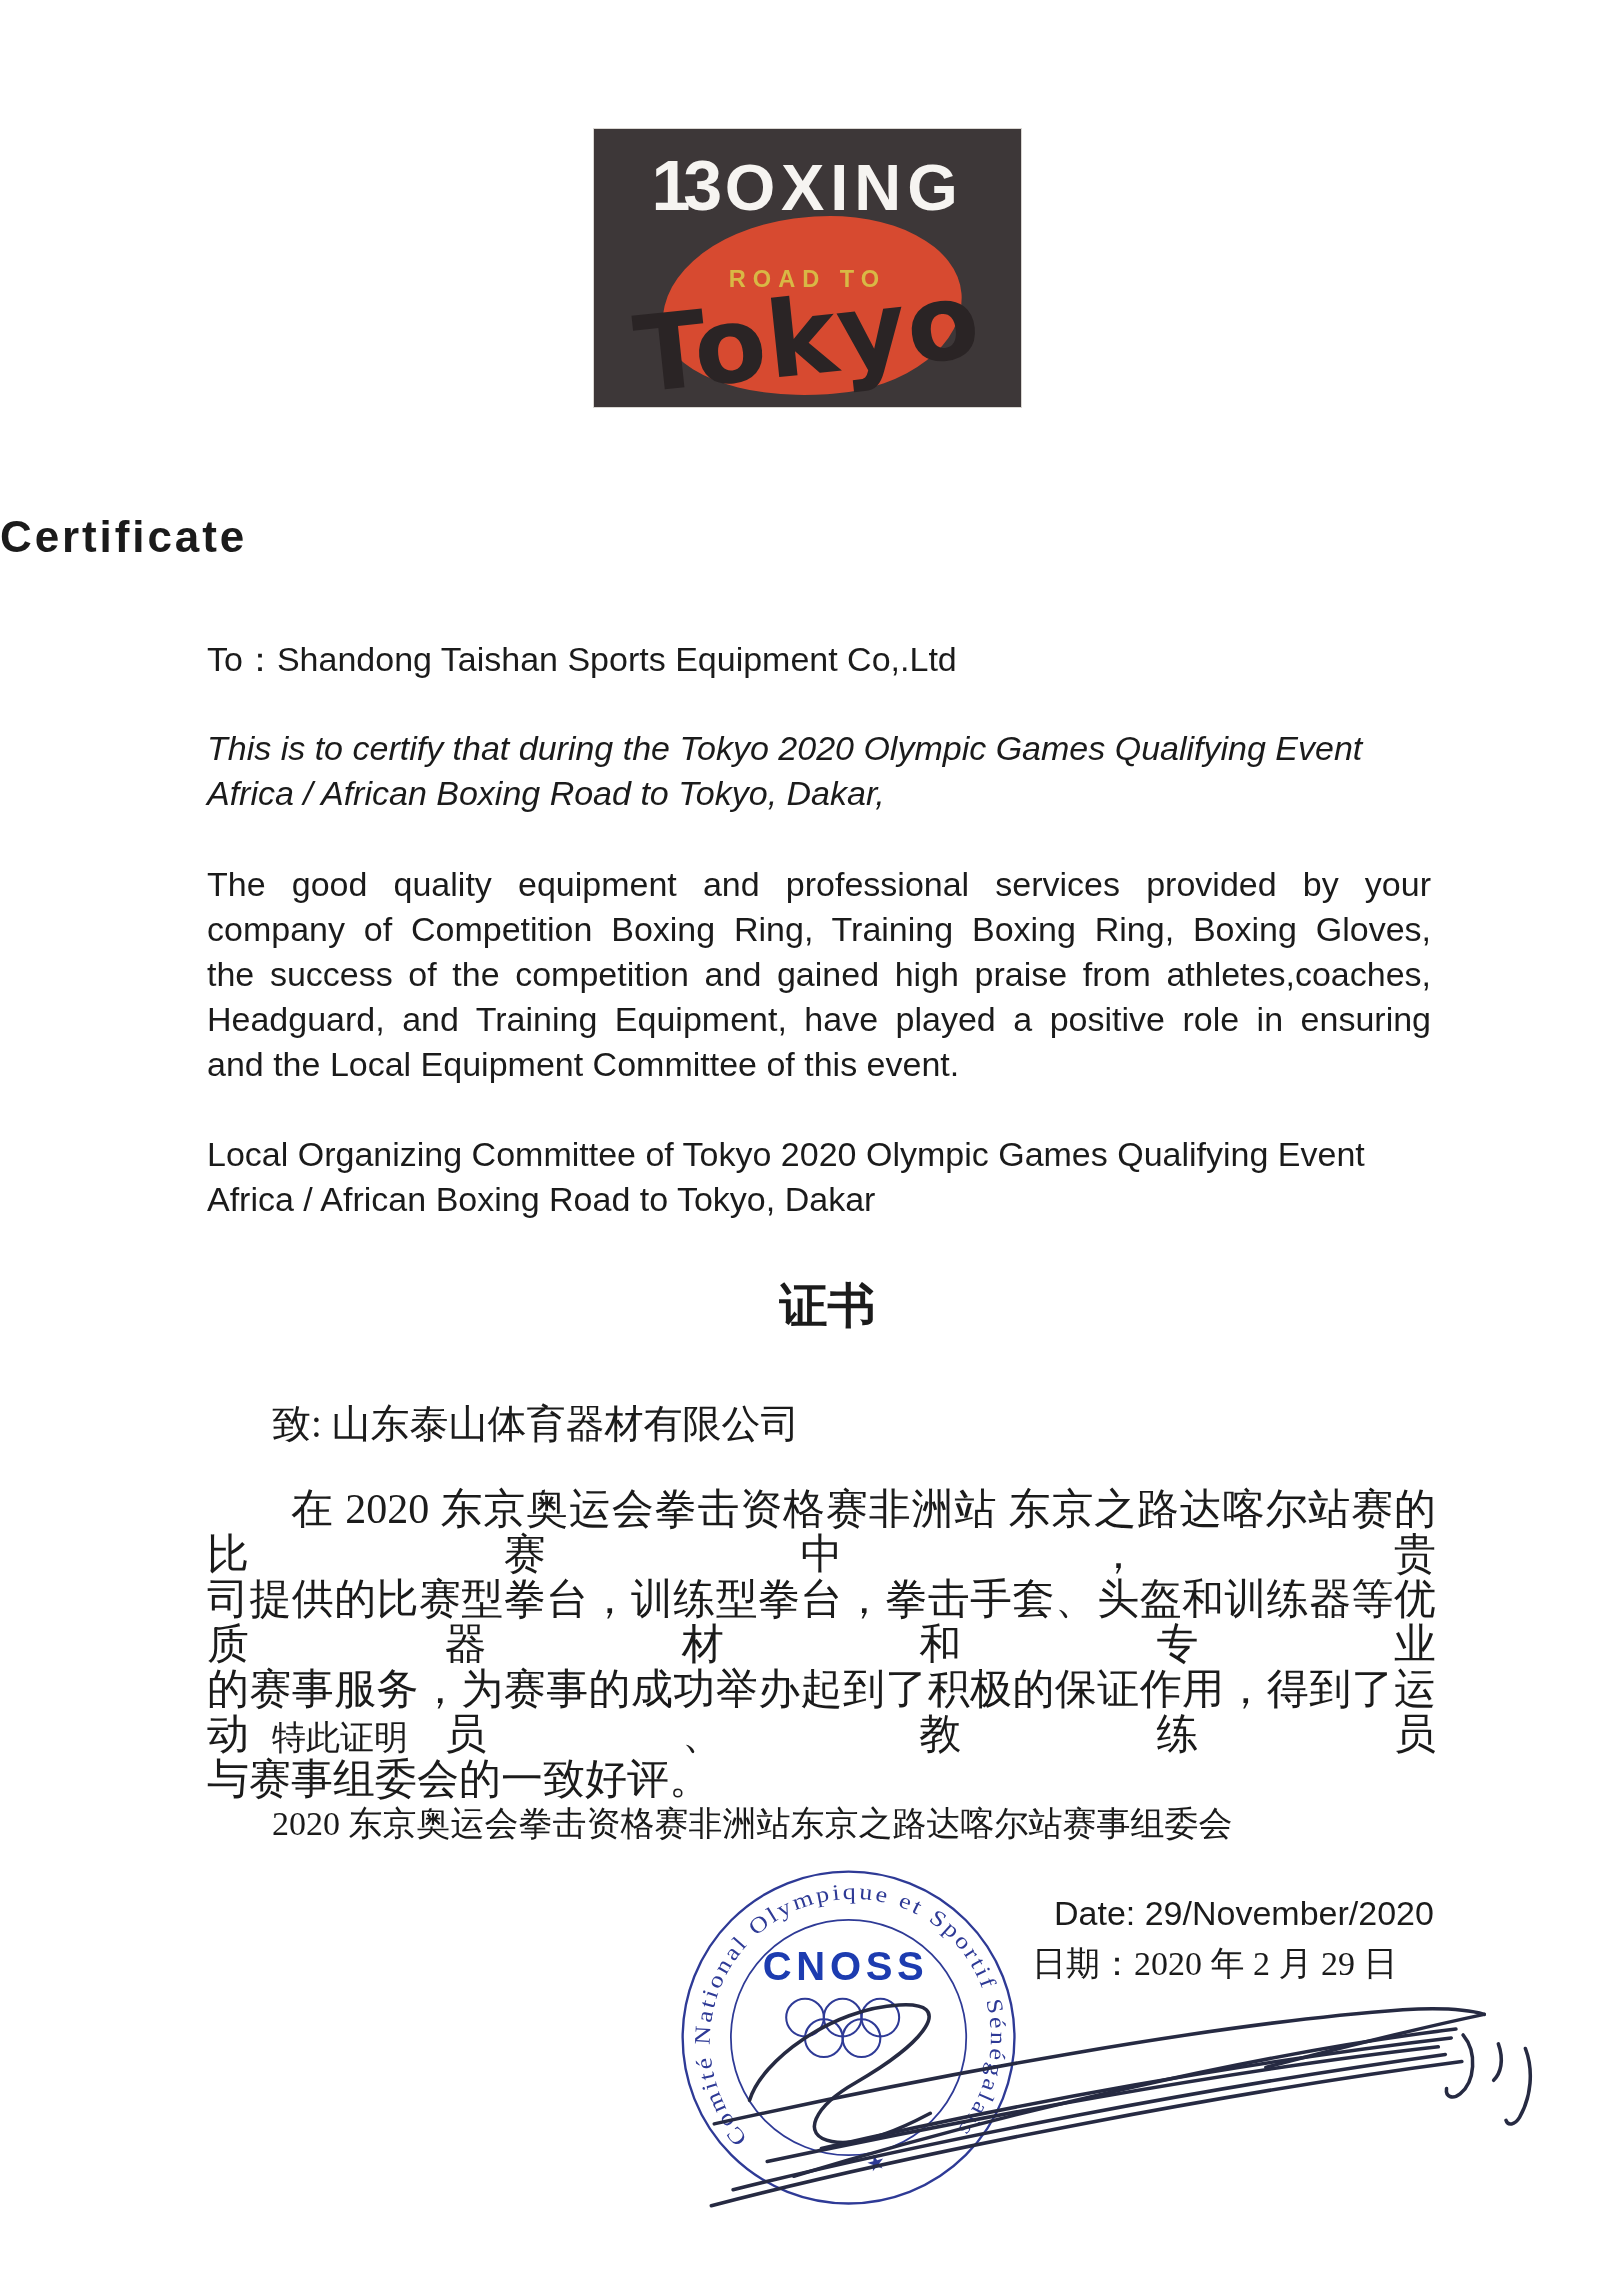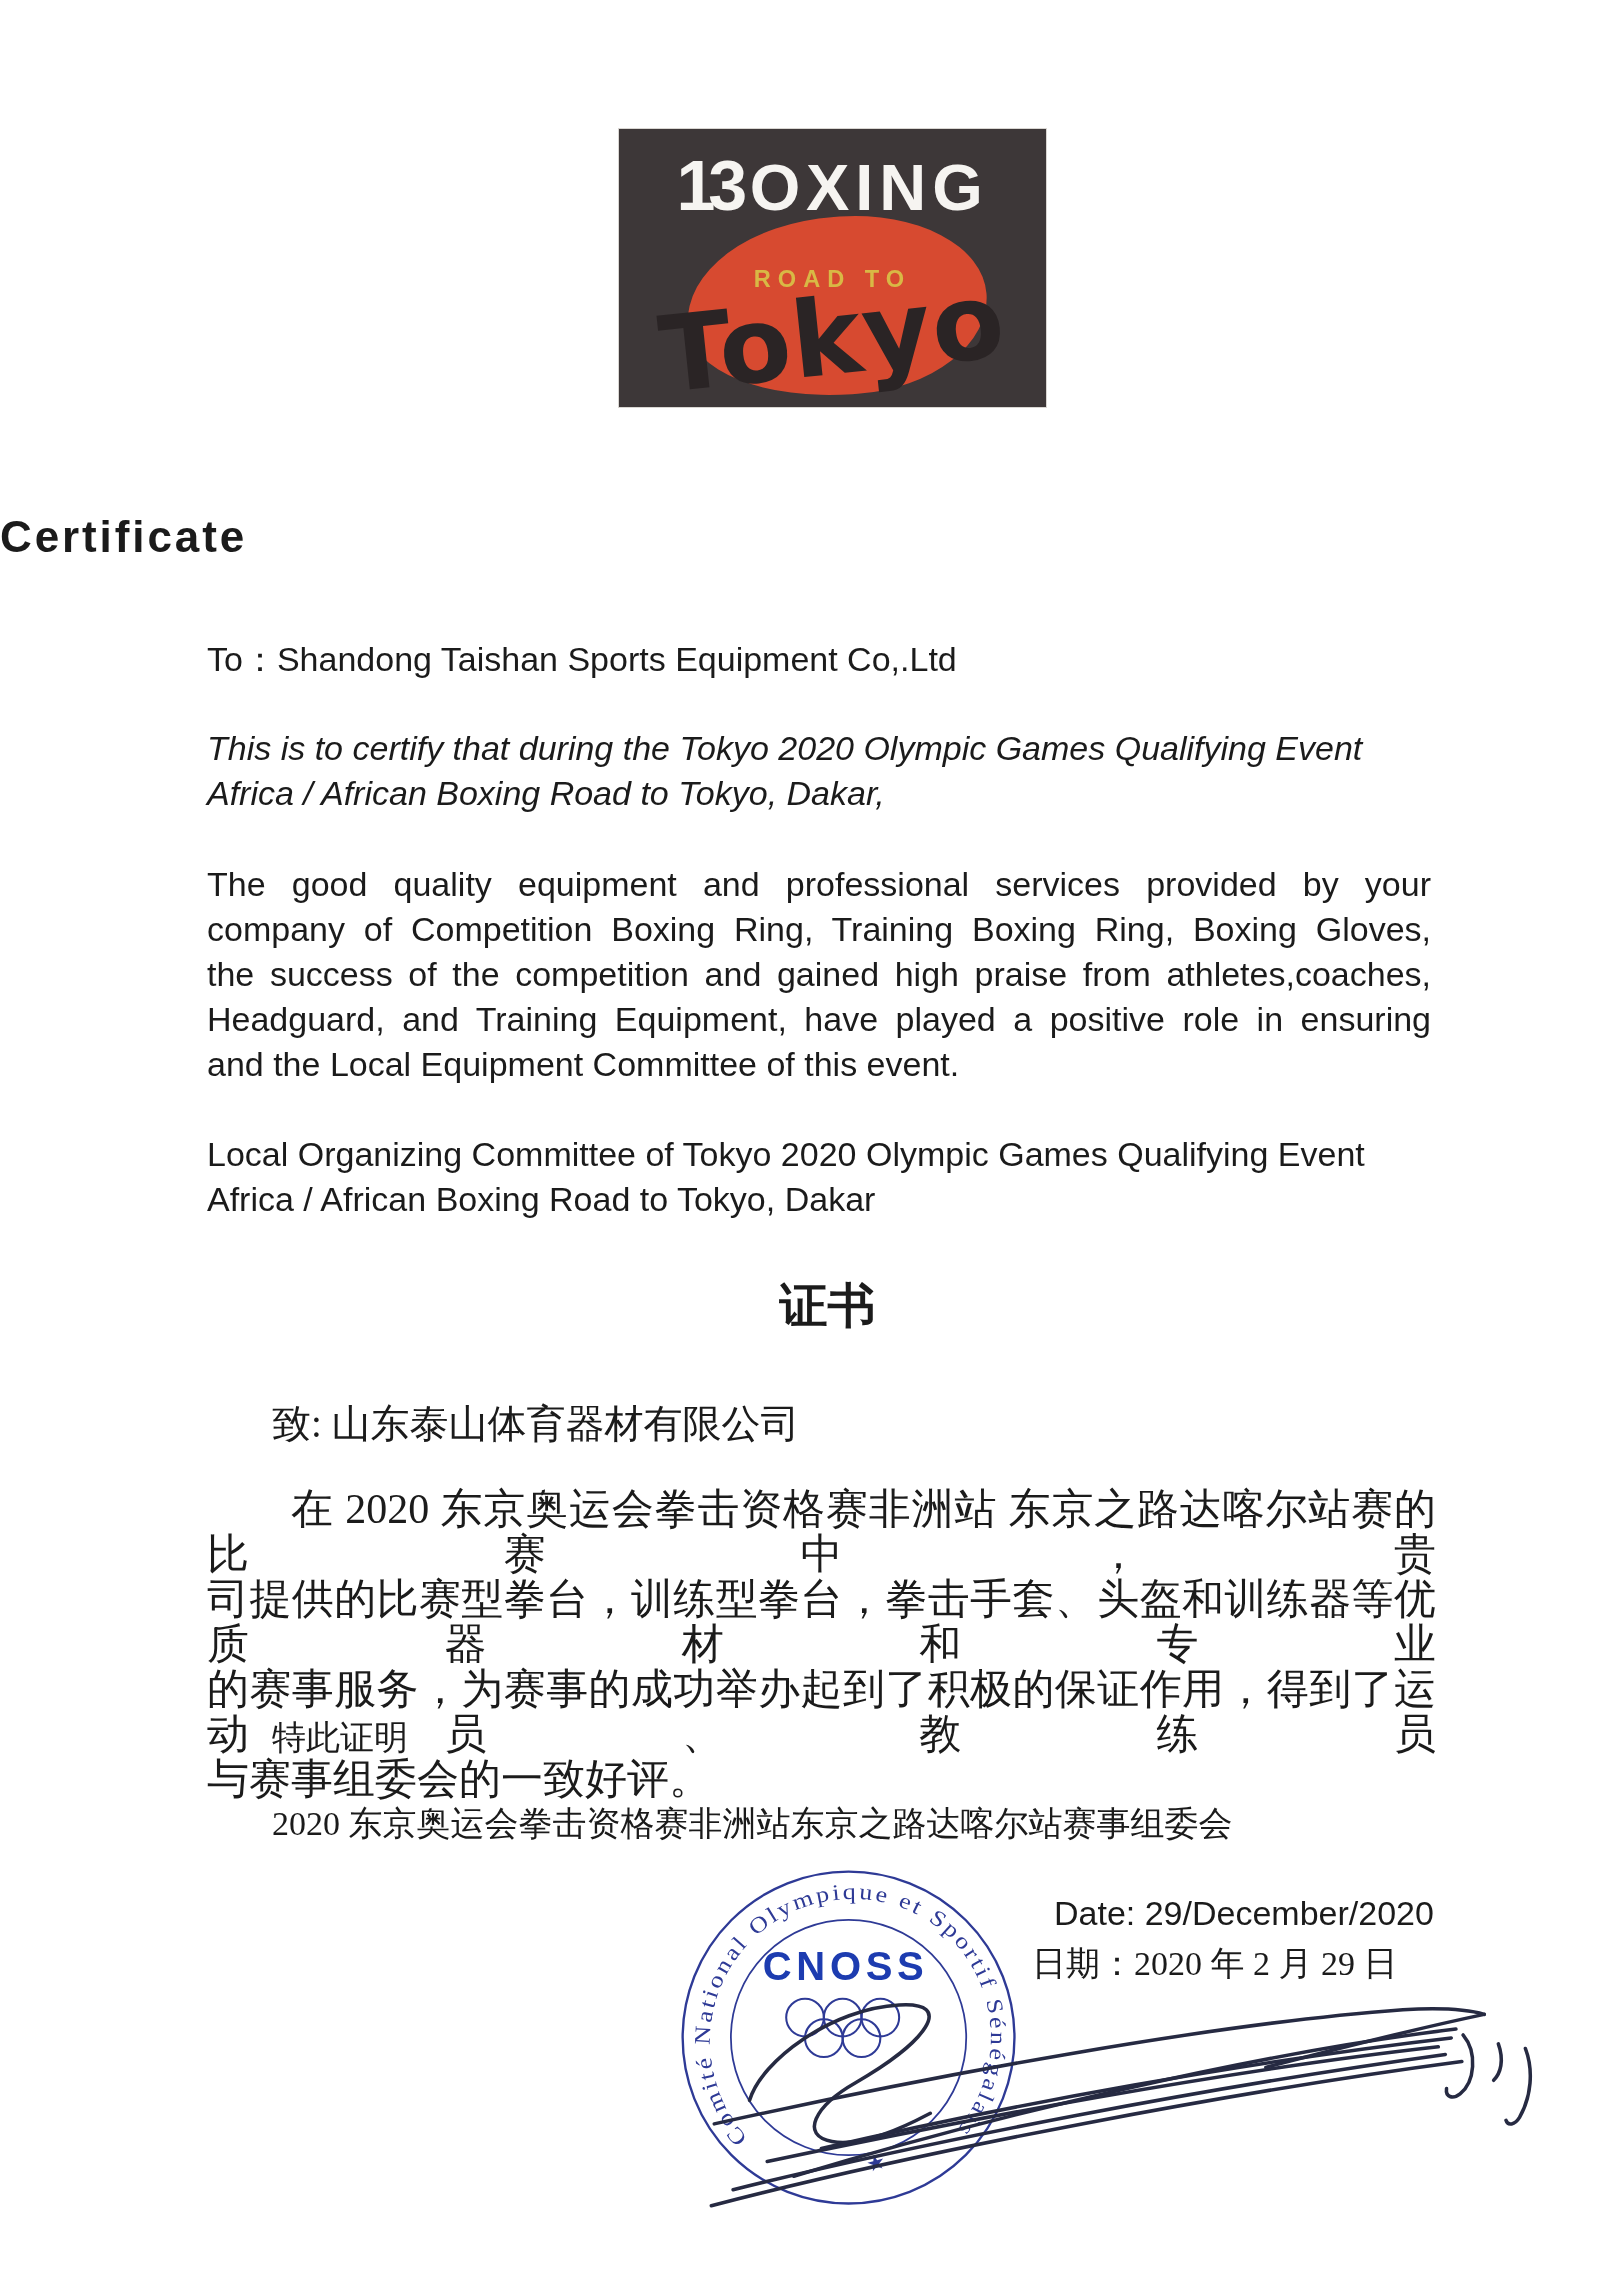--- a/index.html
+++ b/index.html
@@ -1,20 +1,20 @@
 <!DOCTYPE html>
 <html style="font-size:9.4px"><head>
 <meta charset="utf-8">
 <style>
   html,body{margin:0;padding:0;background:#ffffff;}
   .page{position:relative;width:1623px;height:2295px;background:#ffffff;overflow:hidden;
         font-family:"Liberation Sans",sans-serif;color:#1b1b1b;}
 
   
-  .logo-panel{position:absolute;left:618px;top:128px;width:429px;height:280px;
+  .logo-panel{position:absolute;left:593px;top:128px;width:429px;height:280px;
               background:#3d3738;border:1.2px solid #d9d6d2;box-sizing:border-box;overflow:hidden;}
   .logo-brand{position:absolute;top:16.5px;left:0;width:100%;text-align:center;white-space:nowrap;
               font-weight:bold;font-size:65px;letter-spacing:5.9px;color:#f6f4f1;}
   .logo-brand .glove{letter-spacing:-7px;margin-right:9.4px;font-size:70px;}
   .logo-blob{position:absolute;left:68px;top:88px;width:300px;height:178px;background:#d74a30;
              border-radius:52% 48% 46% 54% / 56% 50% 52% 44%;transform:rotate(-4deg);}
   .logo-roadto{position:absolute;top:137px;left:0;width:100%;text-align:center;
                font-weight:bold;font-size:23.6px;letter-spacing:7px;color:#d8b845;}
   .logo-city{position:absolute;top:148px;left:0;width:100%;text-align:center;
              font-family:"DejaVu Sans",sans-serif;font-weight:bold;font-size:105px;
@@ -83,21 +83,21 @@
   <div class="zh-to zh">致: 山东泰山体育器材有限公司</div>
   <div class="zh-para zh just">
       <div class="line">在 2020 东京奥运会拳击资格赛非洲站 东京之路达喀尔站赛的比赛中，贵</div>
       <div class="line">司提供的比赛型拳台，训练型拳台，拳击手套、头盔和训练器等优质器材和专业</div>
       <div class="line">的赛事服务，为赛事的成功举办起到了积极的保证作用，得到了运动员、教练员</div>
       <div class="line">与赛事组委会的一致好评。</div>
     </div>
   <div class="zh-attest zh">特此证明</div>
   <div class="zh-committee zh">2020 东京奥运会拳击资格赛非洲站东京之路达喀尔站赛事组委会</div>
 
-  <div class="date-en">Date: 29/December/2020</div>
+  <div class="date-en">Date: 29/November/2020</div>
   <div class="date-zh zh">日期：2020 年 2 月 29 日</div>
 
   <svg class="stamp-svg" width="371" height="353" viewBox="0 0 630 600">
     <g fill="none" stroke="#2e3a96">
       <circle cx="310" cy="295" r="282" stroke-width="4"></circle>
       <circle cx="310" cy="295" r="200" stroke-width="3"></circle>
     </g>
     <defs>
       <path id="arcPath" d="M 139 466 A 242 242 0 0 1 481 124 A 242 242 0 0 1 481 466"></path>
     </defs>

